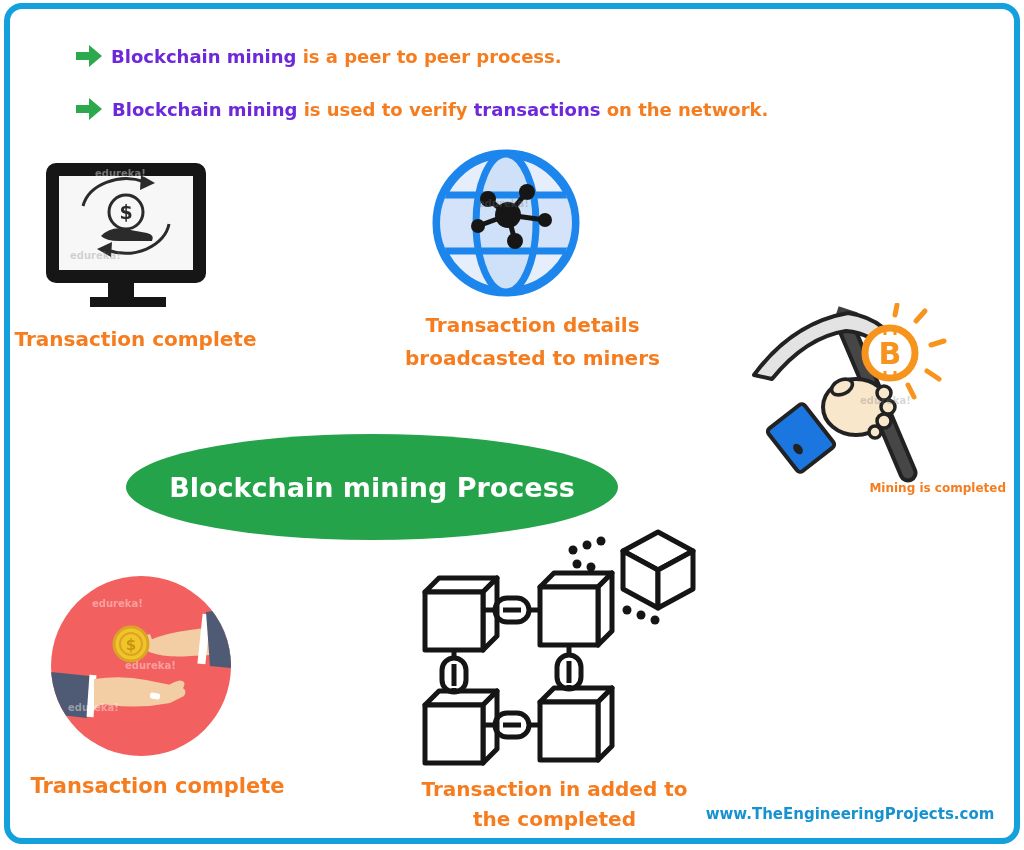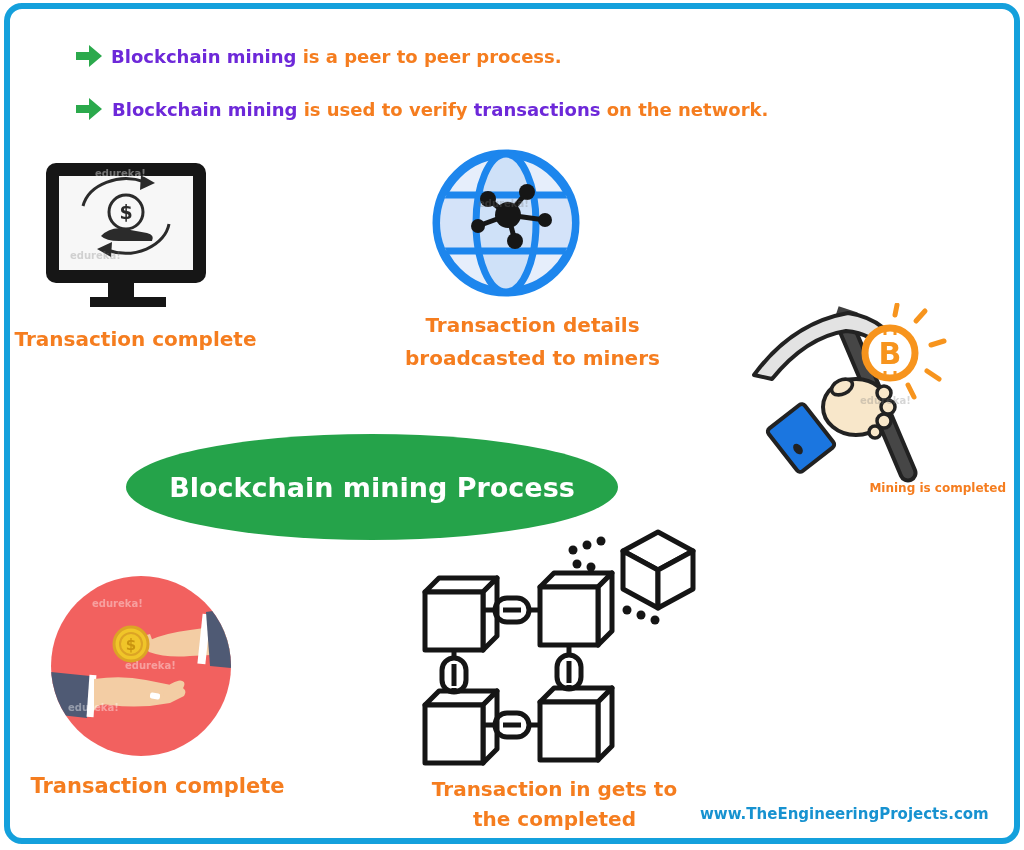--- a/index.html
+++ b/index.html
@@ -25,21 +25,21 @@
   .monitor-pos{left:45px;top:162px;}
   .globe-pos{left:430px;top:148px;}
   .pickaxe-pos{left:748px;top:303px;}
   .redcircle-pos{left:50px;top:576px;}
   .cubes-pos{left:415px;top:520px;}
   
   .center-ellipse{position:absolute;left:126px;top:434px;width:492px;height:106px;border-radius:50%;
     background:#25a34a;display:flex;align-items:center;justify-content:center;}
   .center-ellipse span{color:#ffffff;font-weight:bold;font-size:27px;white-space:nowrap;}
   
-  .website{position:absolute;left:700px;top:805px;width:300px;text-align:left;
+  .website{position:absolute;left:700px;top:805px;width:300px;text-align:center;
     color:#1792d0;font-weight:bold;font-size:15px;white-space:nowrap;}
   
   .wm{position:absolute;font-size:10px;font-weight:bold;pointer-events:none;}
   .wm-grey{color:rgba(120,120,120,0.30);}
   .wm-light{color:rgba(255,255,255,0.40);}
 </style>
 </head>
 <body>
 
 <div id="canvas">
@@ -208,21 +208,21 @@
         <circle cx="172" cy="25" r="4.5"></circle>
         <circle cx="186" cy="21" r="4.5"></circle>
       <circle cx="162" cy="44" r="4.5"></circle>
         <circle cx="176" cy="47" r="4.5"></circle>
       <circle cx="212" cy="90" r="4.5"></circle>
         <circle cx="226" cy="95" r="4.5"></circle>
         <circle cx="240" cy="100" r="4.5"></circle>
     </g>
   </svg>
   <div class="step-label lbl-added">
-    <div>Transaction in gets to</div>
+    <div>Transaction in added to</div>
     <div>the completed</div>
   </div>
 
   <span class="wm wm-light" style="left:95px;top:168px;">edureka!</span>
   <span class="wm wm-grey" style="left:70px;top:250px;">edureka!</span>
   <span class="wm wm-grey" style="left:478px;top:198px;">edureka!</span>
   <span class="wm wm-light" style="left:92px;top:598px;">edureka!</span>
   <span class="wm wm-light" style="left:125px;top:660px;">edureka!</span>
   <span class="wm wm-light" style="left:68px;top:702px;">edureka!</span>
   <span class="wm wm-grey" style="left:860px;top:395px;">edureka!</span>

